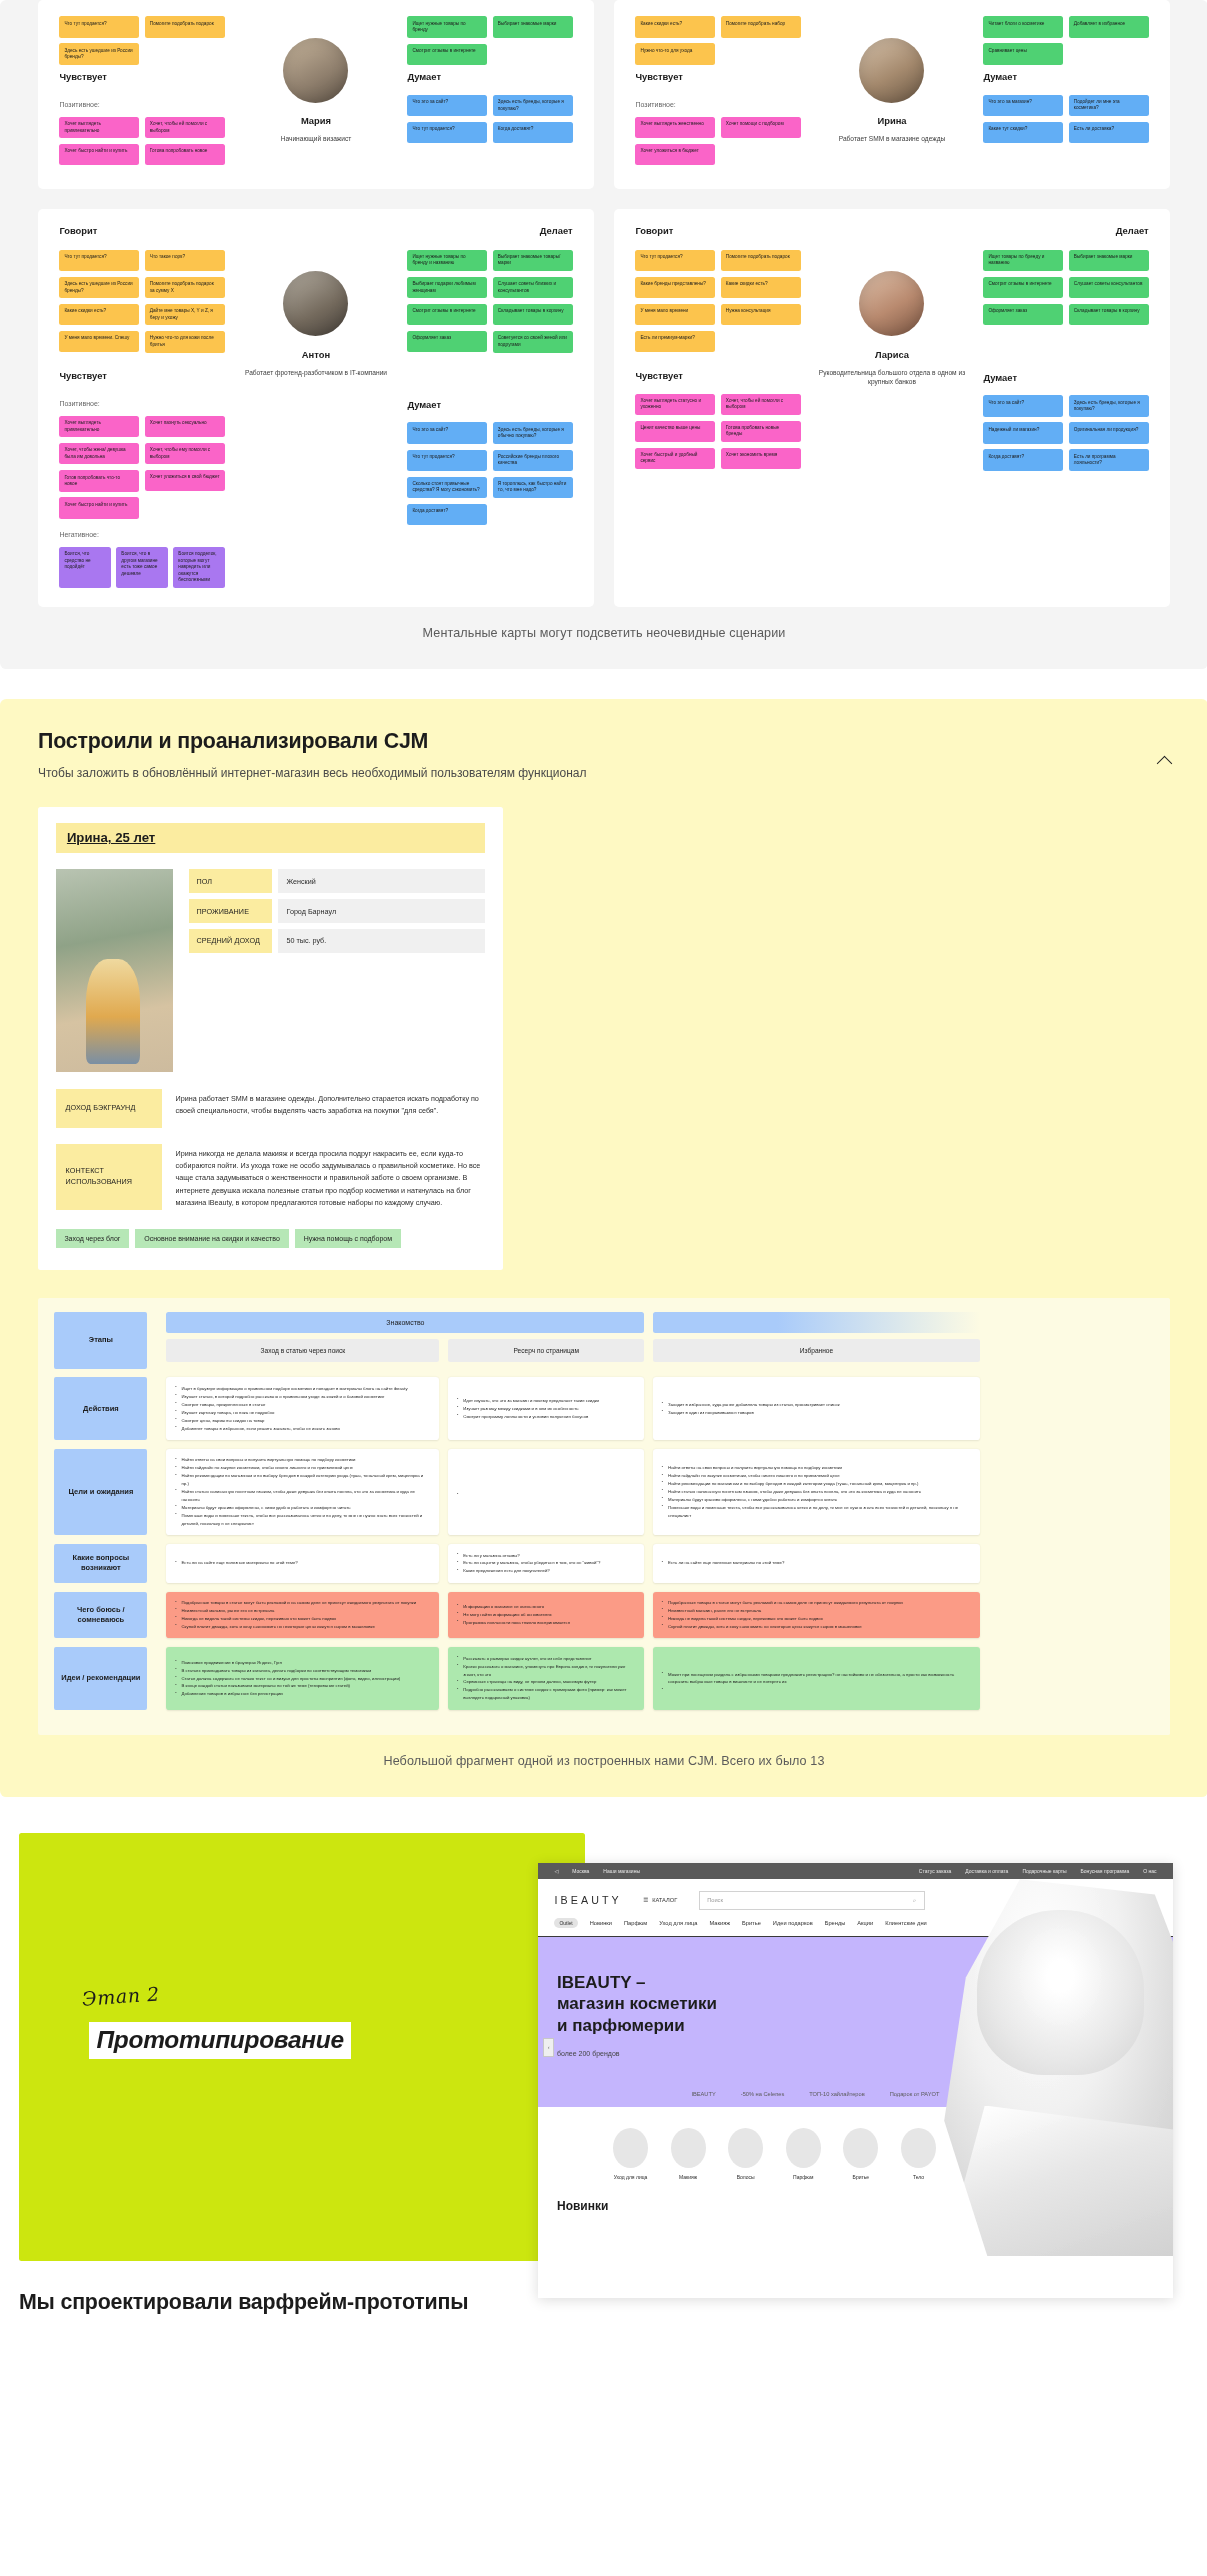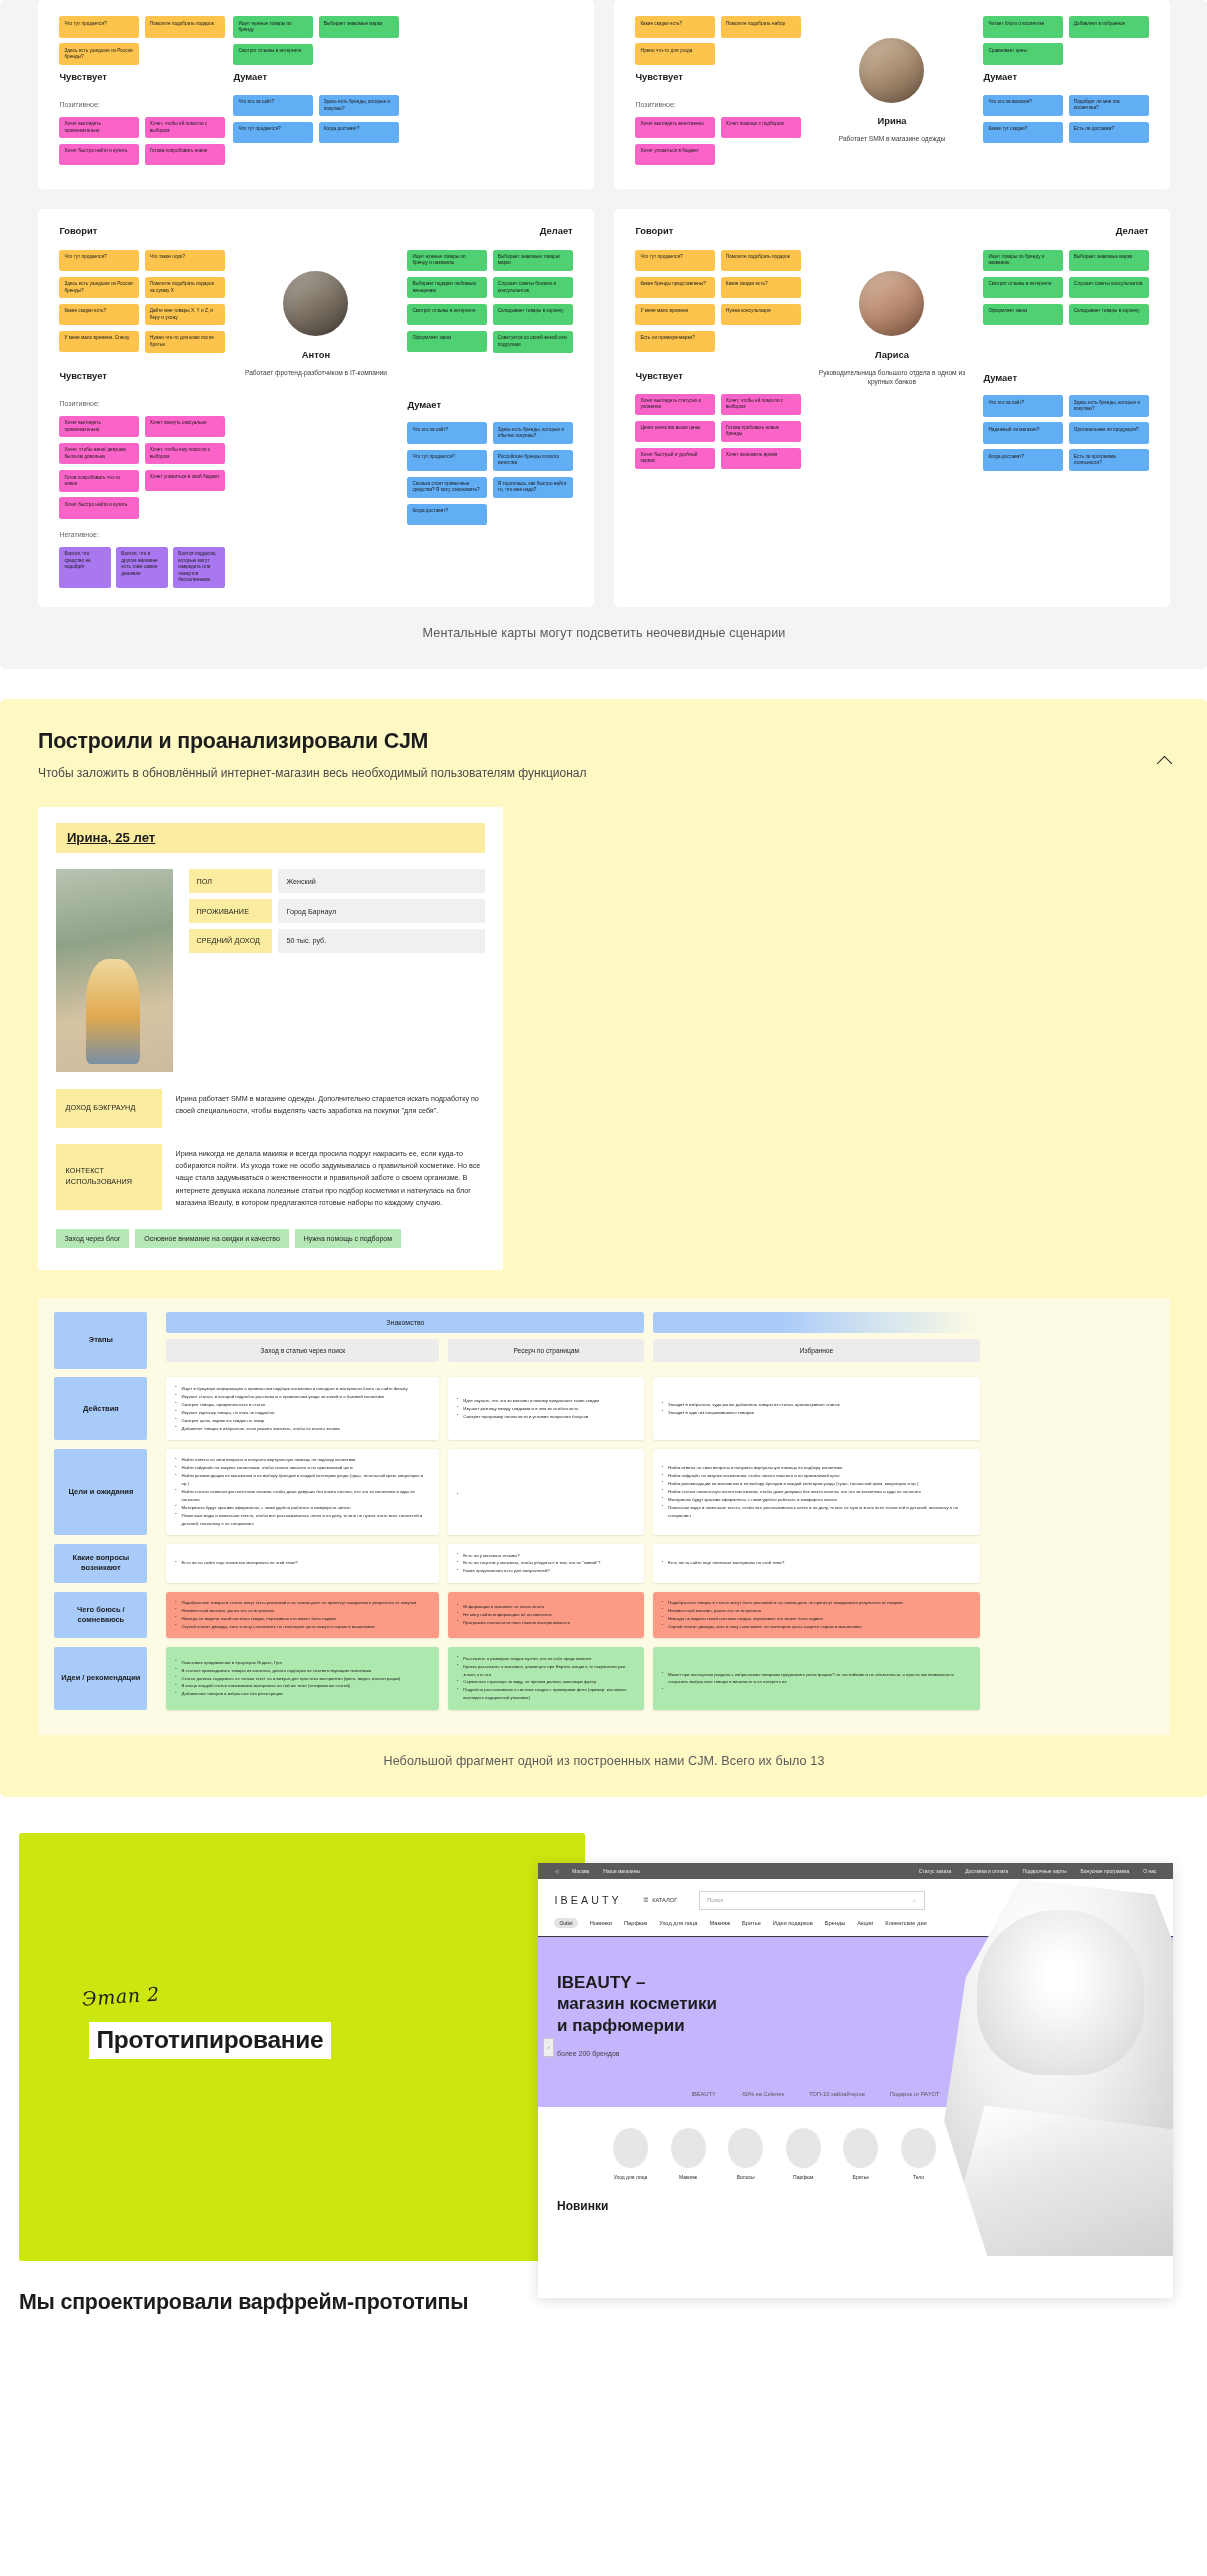--- a/index.html
+++ b/index.html
@@ -216,21 +216,21 @@
   }
   .script {
     position:absolute; left: 63px; top: 152px;
     font-family: "DejaVu Serif", serif; font-style: italic;
     font-size: 19px; color:#1b1b1b; letter-spacing: 0.6px;
     transform: rotate(-4deg);
   }
   .proto-title {
     position:absolute; left: 70px; top: 189px;
     background:#fff; font-size: 24.5px; font-weight: 700;
-    padding: 3.8px 7.5px 5px; letter-spacing: -0.3px;
+    padding: 3.8px 7.5px 5px; letter-spacing: -0.3px; font-style: italic;
   }
 
   
   .mock {
     position: absolute; left: 538px; top: 30px; width: 635px; height: 435px;
     background: #fff; overflow: hidden;
     box-shadow: 0 1.9px 12.6px rgba(0,0,0,.14);
   }
   .mock-topbar {
     background:#5a5a5a; color:#e8e8e8; font-size: 5px;
@@ -320,20 +320,25 @@
             <div class="notes-pair">
               <div class="notes-col">
                 <div class="note p">Хочет выглядеть привлекательно</div>
                 <div class="note p">Хочет быстро найти и купить</div>
               </div>
               <div class="notes-col">
                 <div class="note p">Хочет, чтобы ей помогли с выбором</div>
                 <div class="note p">Готова попробовать новое</div>
               </div>
             </div>
+          </div>
+          <div class="emap-col center">
+            <div class="avatar"></div>
+            <div class="p-name">Мария</div>
+            <div class="p-role">Начинающий визажист</div>
           </div>
           <div class="emap-col">
             <div class="notes-pair">
               <div class="notes-col">
                 <div class="note g">Ищет нужные товары по бренду</div>
                 <div class="note g">Смотрит отзывы в интернете</div>
               </div>
               <div class="notes-col">
                 <div class="note g">Выбирает знакомые марки</div>
               </div>

